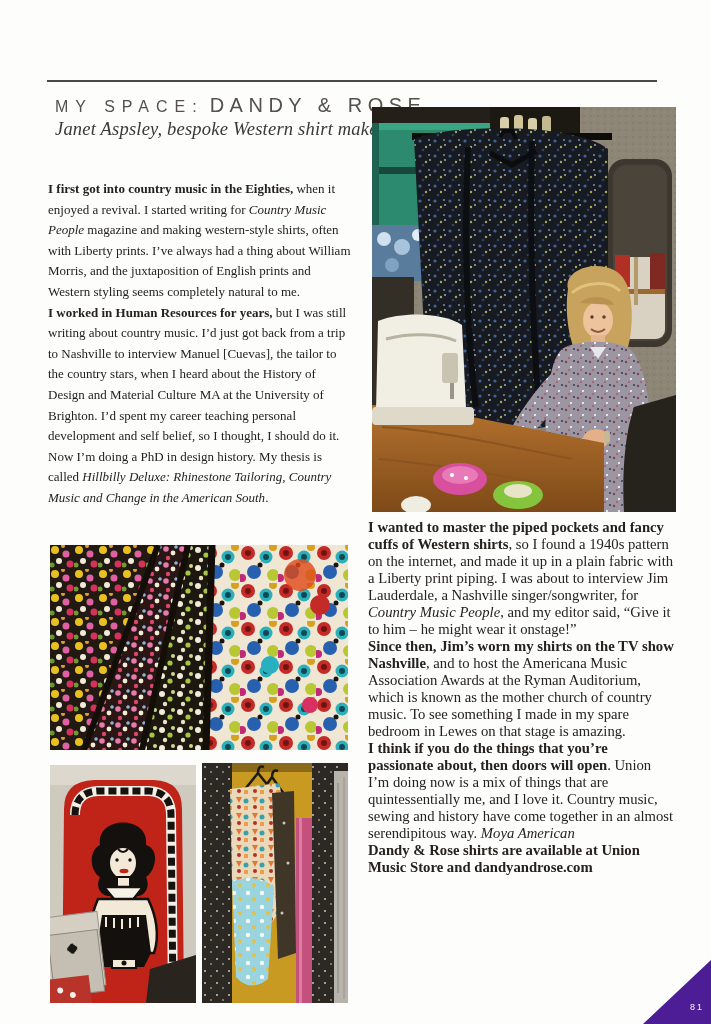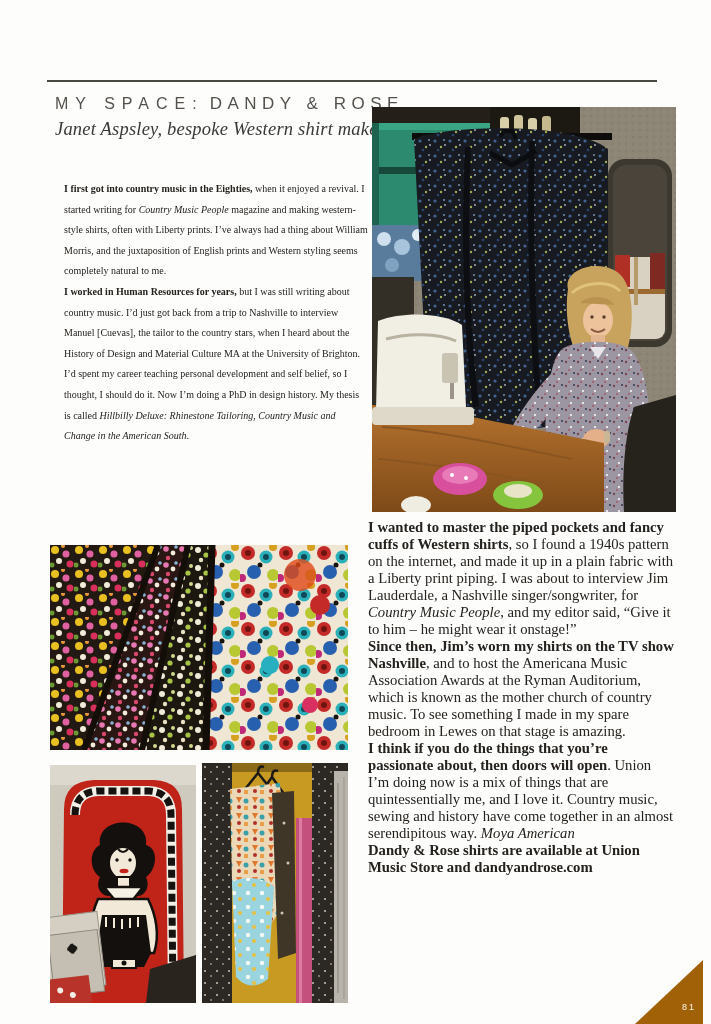--- a/index.html
+++ b/index.html
@@ -15,50 +15,50 @@
     letter-spacing:4.5px;color:#3d3b38;
   }
   .header-rule{
     position:absolute;top:80px;left:47px;width:610px;height:2px;
     background:#4a4944;
   }
   
   .title-line{position:absolute;top:94px;left:55px;white-space:nowrap;color:#54514c;
     font-family:"Liberation Sans",sans-serif;}
   .title-kicker{font-size:16px;letter-spacing:7px;}
-  .title-name{font-size:17px;letter-spacing:5.5px;margin-left:6px;}
+  .title-name{font-size:20px;letter-spacing:5.5px;margin-left:6px;}
   .subtitle{
     position:absolute;top:119px;left:55px;font-style:italic;
     font-size:18.5px;color:#3b3936;letter-spacing:0.2px;
   }
   
   .col{position:absolute;color:#25221e;text-align:left;}
-  .col-left{left:64px;top:179px;width:304px;font-size:10px;line-height:20.6px;}
+  .col-left{left:48px;top:179px;width:304px;font-size:13px;line-height:20.6px;}
   .col-right{left:368px;top:519px;width:308px;font-size:14.7px;line-height:17px;}
   .body-para{margin:0;}
   .run-bold{font-weight:bold;}
   .run-italic{font-style:italic;}
   
   .photo{position:absolute;display:block;}
   .photo svg{display:block;}
   .photo-main{left:372px;top:107px;}
   .photo-fabrics{left:50px;top:545px;}
   .photo-cowgirl{left:50px;top:765px;}
   .photo-rail{left:202px;top:763px;}
   
   .photo-credit{
     position:absolute;left:310px;top:460px;width:200px;text-align:left;
     transform:rotate(-90deg);transform-origin:100px 100px;
     font-family:"Liberation Sans",sans-serif;font-size:9px;color:#4a4844;
     letter-spacing:0.3px;
   }
   
   .corner-tab{
-    position:absolute;right:8px;bottom:0;width:68px;height:64px;
-    background:#a16207;
+    position:absolute;right:0;bottom:0;width:68px;height:64px;
+    background:#4c1d95;
     clip-path:polygon(100% 0,100% 100%,0 100%);
   }
   .corner-page-num{
     position:absolute;right:7px;bottom:12px;
     font-family:"Liberation Sans",sans-serif;font-size:9px;
     letter-spacing:2px;color:#fdf6ea;
   }
 </style>
 </head>
 <body>

